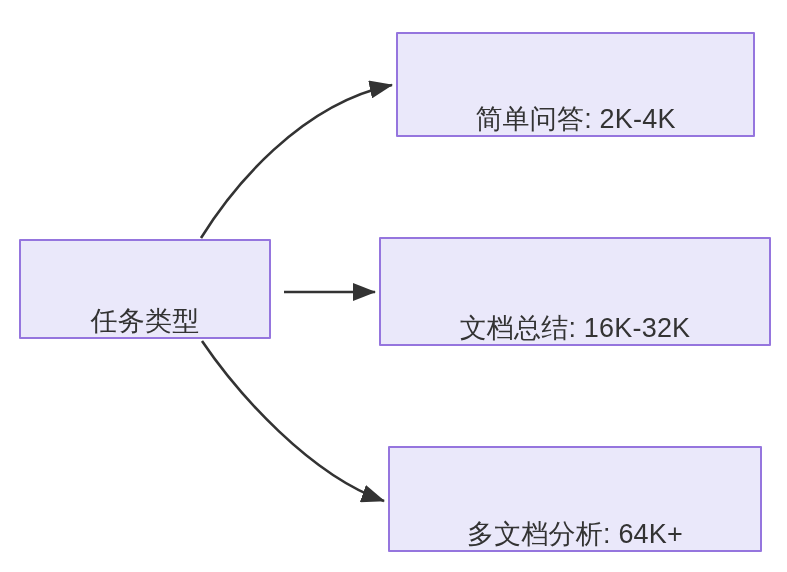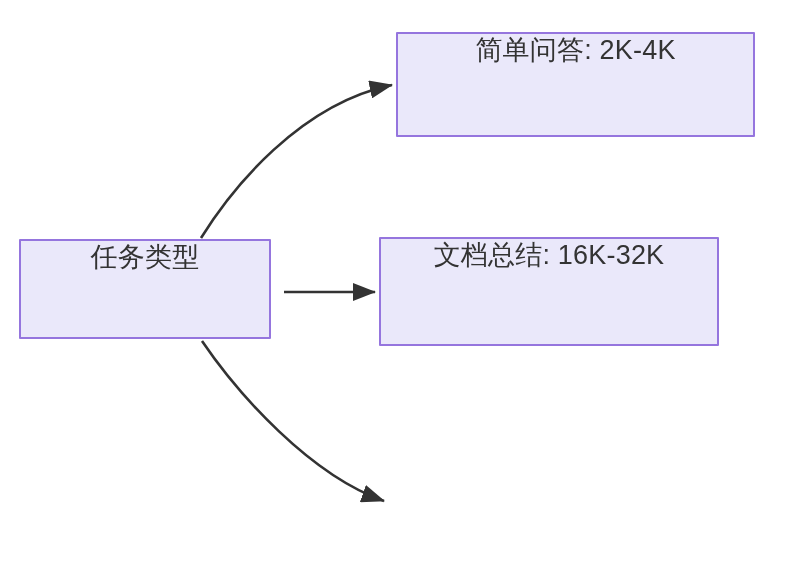--- a/index.html
+++ b/index.html
@@ -26,21 +26,21 @@
     height: 572px;
     pointer-events: none;
   }
   .node {
     position: absolute;
     box-sizing: border-box;
     background: #eae8fa;
     border: 2.5px solid #9575de;
     border-radius: 1px;
     display: flex;
-    align-items: flex-start;
+    align-items: flex-end;
     justify-content: center;
     color: #333333;
     text-align: center;
     z-index: 2;
   }
   .node-label {
     font-size: 27px;
     line-height: 1.2;
     color: #333333;
     letter-spacing: 0.2px;
@@ -54,21 +54,21 @@
   }
   #node-target-0 {
     left: 396px;
     top: 32px;
     width: 359px;
     height: 105px;
   }
   #node-target-1 {
     left: 379px;
     top: 237px;
-    width: 340px;
+    width: 392px;
     height: 109px;
   }
   #node-target-2 {
     left: 388px;
     top: 446px;
     width: 374px;
     height: 106px;
   }
 </style>
 </head>
@@ -95,14 +95,17 @@
   </div>
 
   <div class="node" id="node-target-0">
     <span class="node-label">简单问答: 2K-4K</span>
   </div>
 
   <div class="node" id="node-target-1">
     <span class="node-label">文档总结: 16K-32K</span>
   </div>
 
+  <div class="node" id="node-target-2">
+    <span class="node-label">多文档分析: 64K+</span>
+  </div>
 
 </div>
 
 </body></html>

